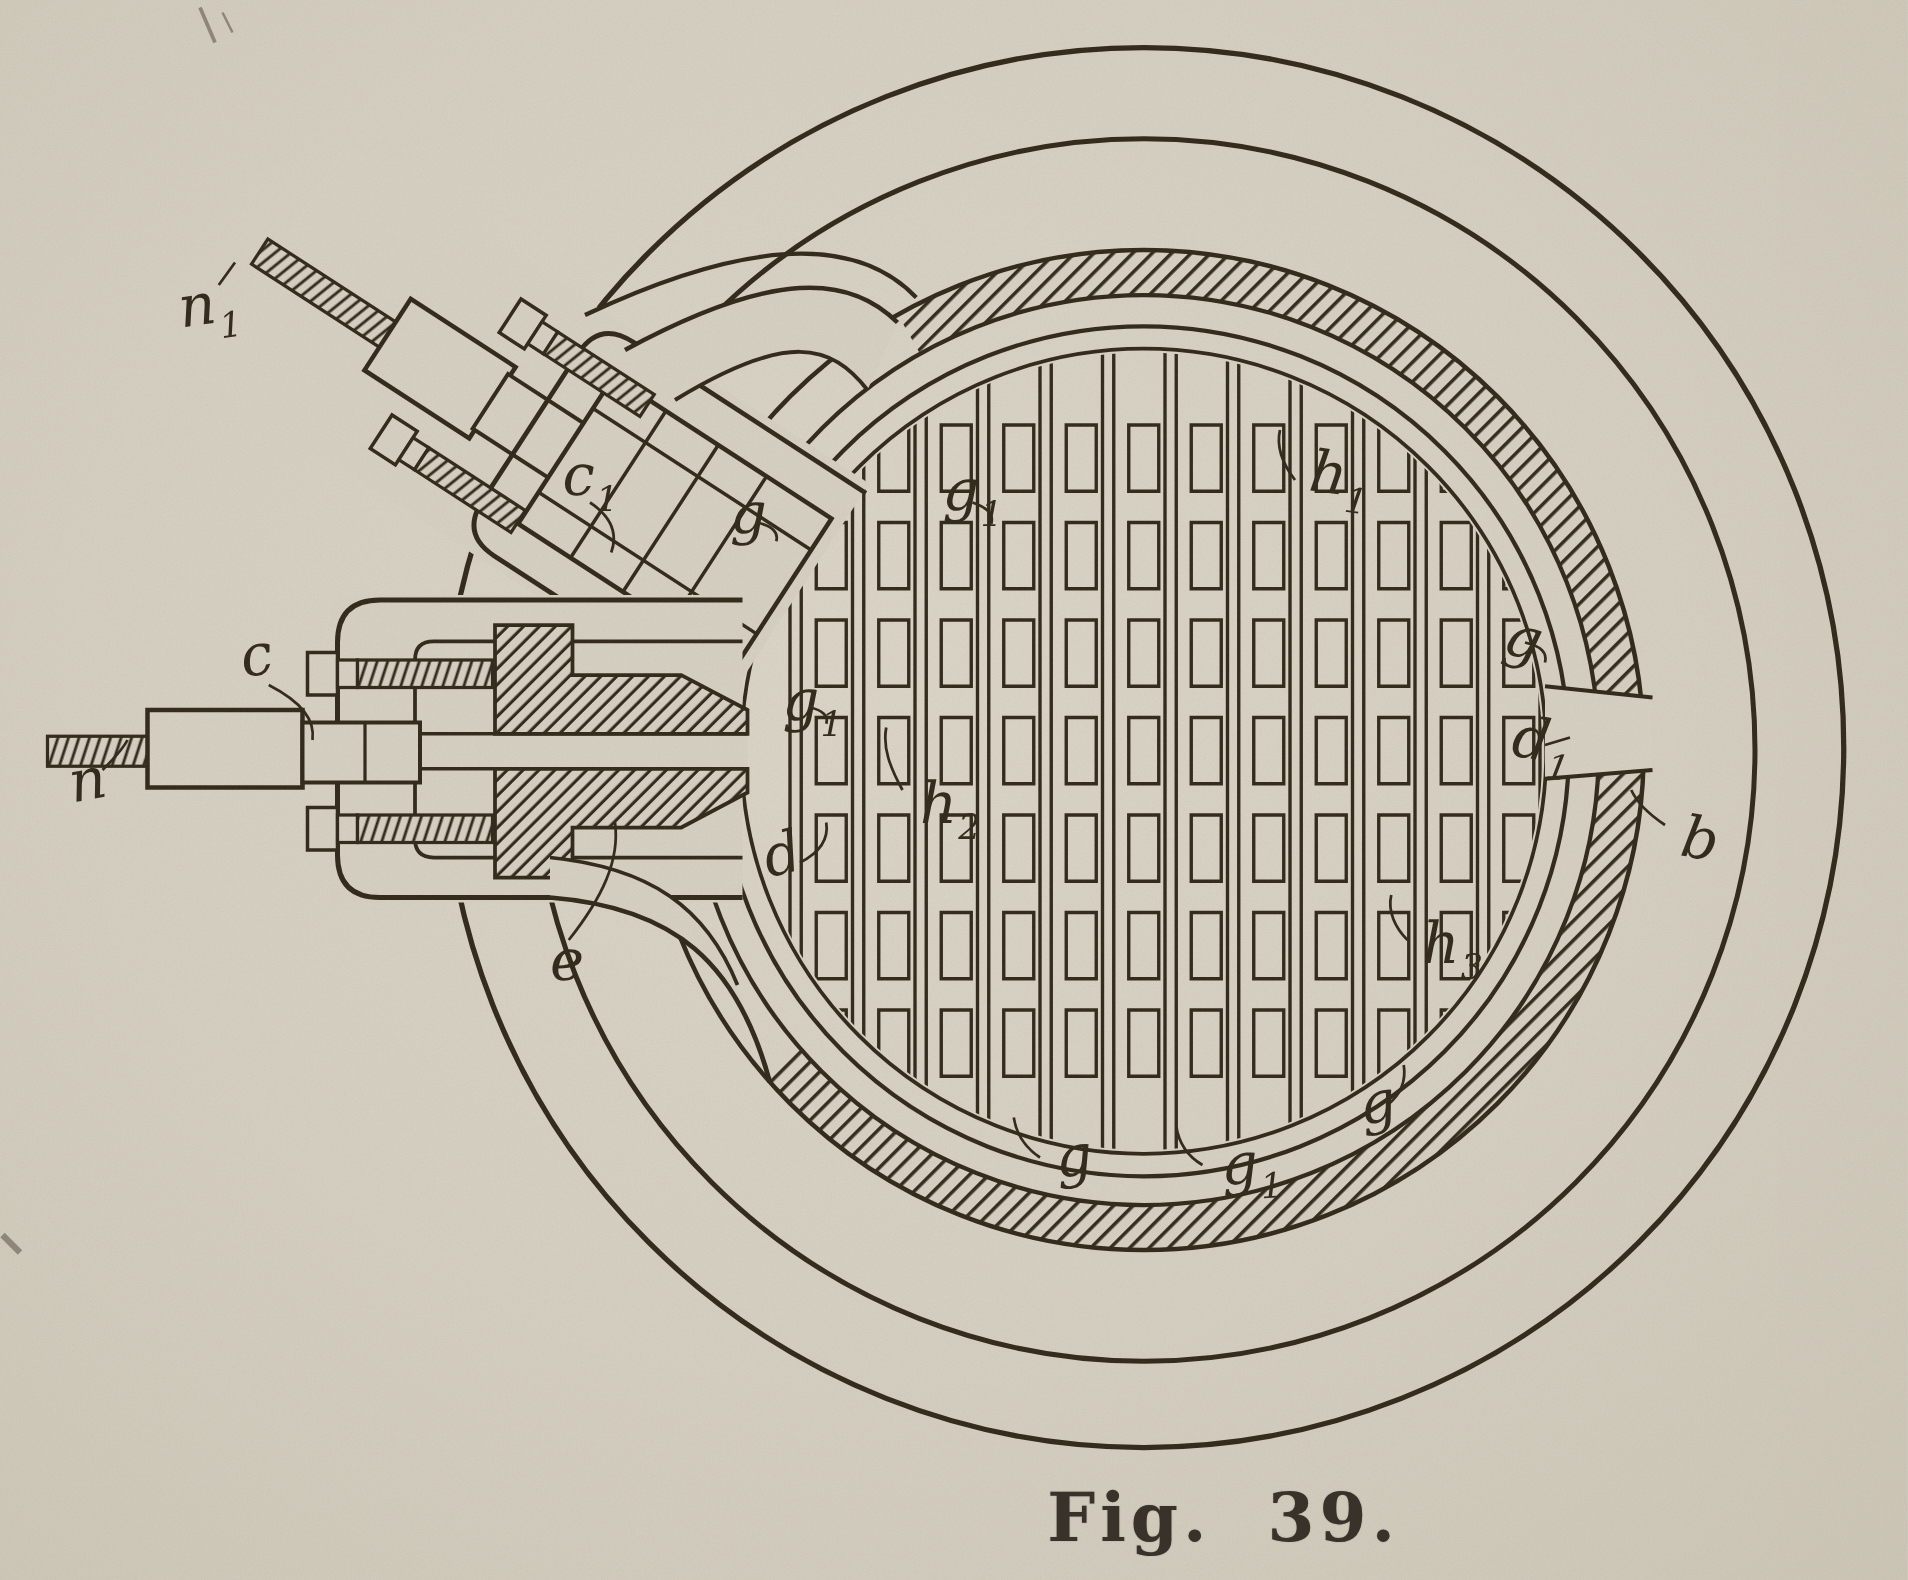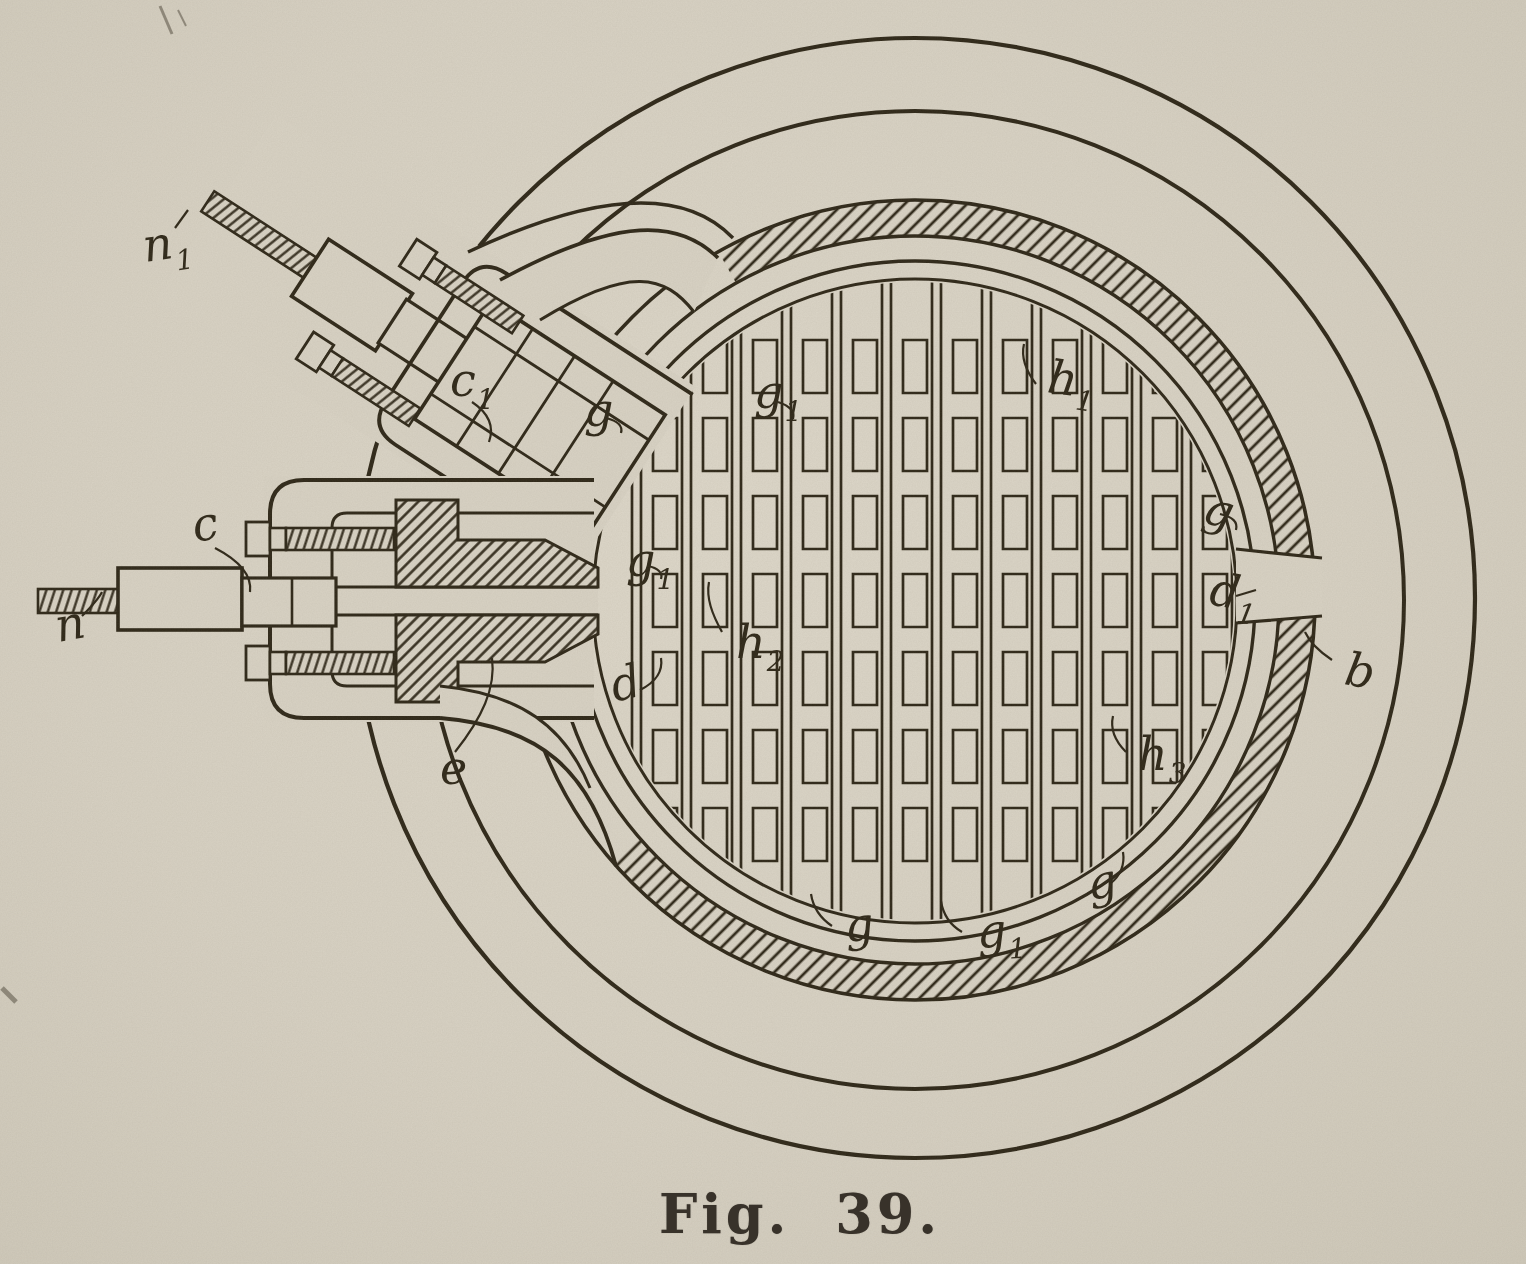--- a/index.html
+++ b/index.html
@@ -7,21 +7,21 @@
     width:1526px;height:1264px;
     font-family:"DejaVu Serif","Liberation Serif",serif;
     background:#cfc9bb;
     position:relative;overflow:hidden;
   }
   #stage{position:absolute;inset:0;width:1526px;height:1264px;
     background:radial-gradient(ellipse at 46% 42%, #ddd7c9 0%, #d7d1c3 55%, #cec8b9 100%);}
   svg{position:absolute;left:0;top:0;}
   .caption{
     position:absolute;left:480px;top:1182px;width:640px;
-    text-align:center;
+    text-align:right;
     font-family:"DejaVu Serif","Liberation Serif",serif;
     font-weight:bold;
     font-size:54px;
     letter-spacing:4px;
     word-spacing:22px;
     color:#38322a;
     text-shadow:0 0 1px rgba(56,50,42,.4);
   }
   .lbl-text{font-family:"DejaVu Serif","Liberation Serif",serif;font-style:italic;}
 </style>

